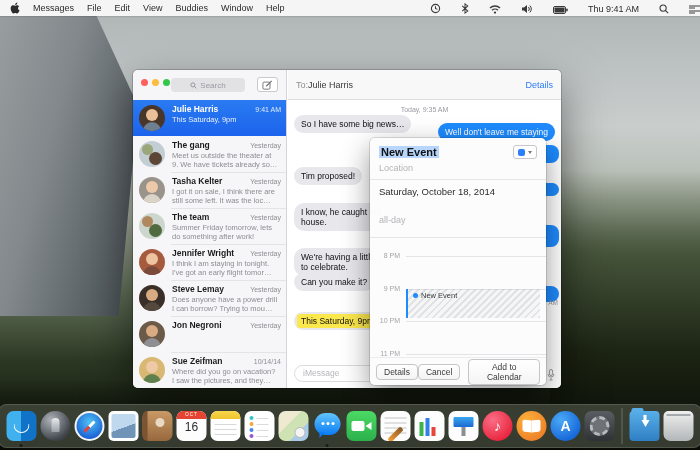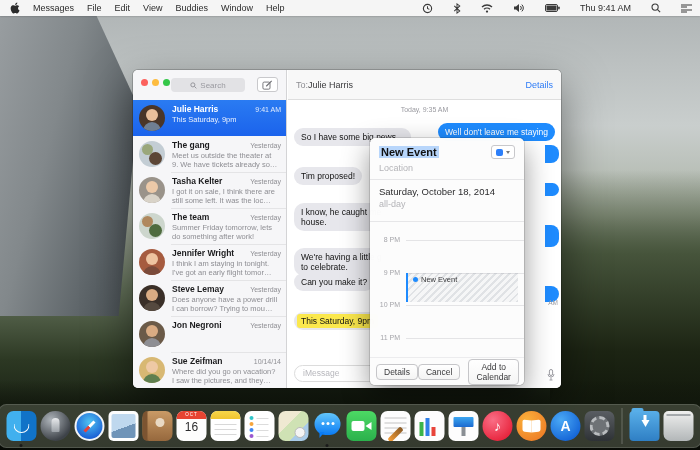--- a/index.html
+++ b/index.html
@@ -15,21 +15,21 @@
     background:linear-gradient(180deg,rgba(80,92,74,0) 0%,#46543b 30%,#1c2413 65%,#090d06 100%); }
   .forest-bottom { position:absolute; left:0; bottom:0; width:700px; height:70px;
     background:linear-gradient(180deg,rgba(18,24,14,0) 0%,#11170c 45%,#070a05 100%); }
 
   
   .menubar { position:absolute; left:0; top:0; width:700px; height:16px;
     background:rgba(248,248,248,.96); display:flex; align-items:center;
     font-size:9px; color:#2b2b2b; z-index:40; box-shadow:0 0 2px rgba(0,0,0,.3); }
   .menubar .left { display:flex; align-items:center; gap:13px; padding-left:10px; }
   .menubar .appname { font-weight:normal; }
-  .menubar .right { margin-left:auto; display:flex; align-items:center; gap:20px; padding-right:8px; }
+  .menubar .right { margin-left:auto; display:flex; align-items:flex-end; gap:20px; }
   .mb-icon { display:flex; align-items:center; }
   .mb-clock { font-size:9px; }
 
   
   .window { position:absolute; left:133px; top:70px; width:428px; height:318px;
     border-radius:5px; background:#fff; box-shadow:0 18px 45px rgba(0,0,0,.5), 0 0 0 1px rgba(0,0,0,.18);
     overflow:hidden; z-index:10; }
   .sidebar { position:absolute; left:0; top:0; width:154px; height:100%;
     background:rgba(246,246,248,.97); border-right:1px solid #d4d4d6; }
   .sb-toolbar { position:relative; height:42px; }
@@ -71,33 +71,33 @@
   .bubble.out { right:6px; background:#1e8bfe; color:#fff; }
   .bubble .hl { background:#fbe84d; color:#111; margin:-2px -4px; padding:2px 4px; border-radius:3px; }
   .edge { position:absolute; right:2px; width:14px; background:#1e8bfe; border-radius:0 8px 8px 0; }
   .read-frag { position:absolute; right:3px; top:229px; font-size:6.5px; color:#9a9aa0; }
   .input-row { position:absolute; left:6px; right:6px; bottom:6px; height:17px; }
   .imessage-field { position:absolute; left:0; top:0; width:215px; height:17px; border:1px solid #dcdcdc;
     border-radius:9px; background:#fff; color:#b7b7bc; font-size:8.5px; line-height:15px; padding-left:8px; }
   .mic { position:absolute; right:0; top:2px; }
 
   
-  .popover { position:absolute; left:370px; top:138px; width:154px; height:247px; z-index:20;
+  .popover { position:absolute; left:370px; top:138px; width:176px; height:247px; z-index:20;
     background:rgba(252,252,252,.99); border-radius:5px; box-shadow:0 10px 28px rgba(0,0,0,.42), 0 0 0 1px rgba(0,0,0,.12); }
   .po-head { padding:7px 9px 0 9px; }
   .po-title-row { display:flex; align-items:center; }
   .po-title { font-size:11px; font-weight:bold; color:#111; background:#b8d6fb; padding:0 2px; }
   .po-colorbtn { margin-left:auto; width:24px; height:14px; background:#fff; border:1px solid #c8c8cb;
     border-radius:3px; display:flex; align-items:center; justify-content:center; gap:3px; }
   .po-colorbtn .swatch { width:7px; height:7px; border-radius:2px; background:#2d7ff9; }
   .po-colorbtn .chev { width:0; height:0; border-left:2.5px solid transparent; border-right:2.5px solid transparent; border-top:3.5px solid #777; }
   .po-location { font-size:9px; color:#b4b4b8; margin-top:4px; }
   .po-div { border-top:1px solid #e6e6e8; margin-top:6px; }
   .po-date { font-size:9.5px; color:#2c2c2e; padding:6px 9px 0 9px; }
-  .po-allday { font-size:9px; color:#b4b4b8; padding:2px 1px 6px 9px; }
+  .po-allday { font-size:9px; color:#b4b4b8; padding:2px 1px 6px 9px;margin-top:16px; }
   .po-cal { position:relative; height:139px; }
   .hour { position:absolute; left:0; right:0; height:12px; }
   .hour .hlabel { position:absolute; left:6px; top:0; width:24px; font-size:7px; color:#a5a5aa; text-align:right; }
   .hour .hline { position:absolute; left:36px; right:0; top:4px; border-top:1px solid #e4e4e6; }
   .h0{top:14px} .h1{top:47px} .h2{top:79px} .h3{top:112px}
   .po-event { position:absolute; left:36px; right:6px; top:51px; height:29px;
     background:repeating-linear-gradient(-45deg,rgba(125,135,148,.22) 0 2px,rgba(125,135,148,.05) 2px 5px);
     border-left:2px solid #1e8bfe; display:flex; align-items:flex-start; }
   .po-event .dot { width:5px; height:5px; border-radius:50%; background:#1e8bfe; margin:4px 3px 0 5px; }
   .po-event .elabel { font-size:7.5px; color:#3a3a3c; margin-top:2px; }
@@ -349,21 +349,21 @@
     </div>
 
     <div class="chatpane">
       <div class="chat-header">
         <span class="to">To:</span>
         <span class="recipient">Julie Harris</span>
         <span class="details">Details</span>
       </div>
       <div class="chat-ts">Today, 9:35 AM</div>
 
-      <div class="bubble in" style="top:58px">So I have some big news…</div>
+      <div class="bubble in" style="top:45px">So I have some big news…</div>
       <div class="bubble out" style="top:53px; max-width:165px">Well don't leave me staying</div>
       <div class="bubble in" style="top:97px">Tim proposed!</div>
       <div class="bubble in" style="top:133px">I know, he caught me
 house.</div>
       <div class="bubble in" style="top:178px">We're having a little g
 to celebrate.</div>
       <div class="bubble in" style="top:203px">Can you make it?</div>
       <div class="bubble in" style="top:242px"><span class="hl">This Saturday, 9pm</span></div>
 
       <div class="edge" style="top:75px; height:18px"></div>

